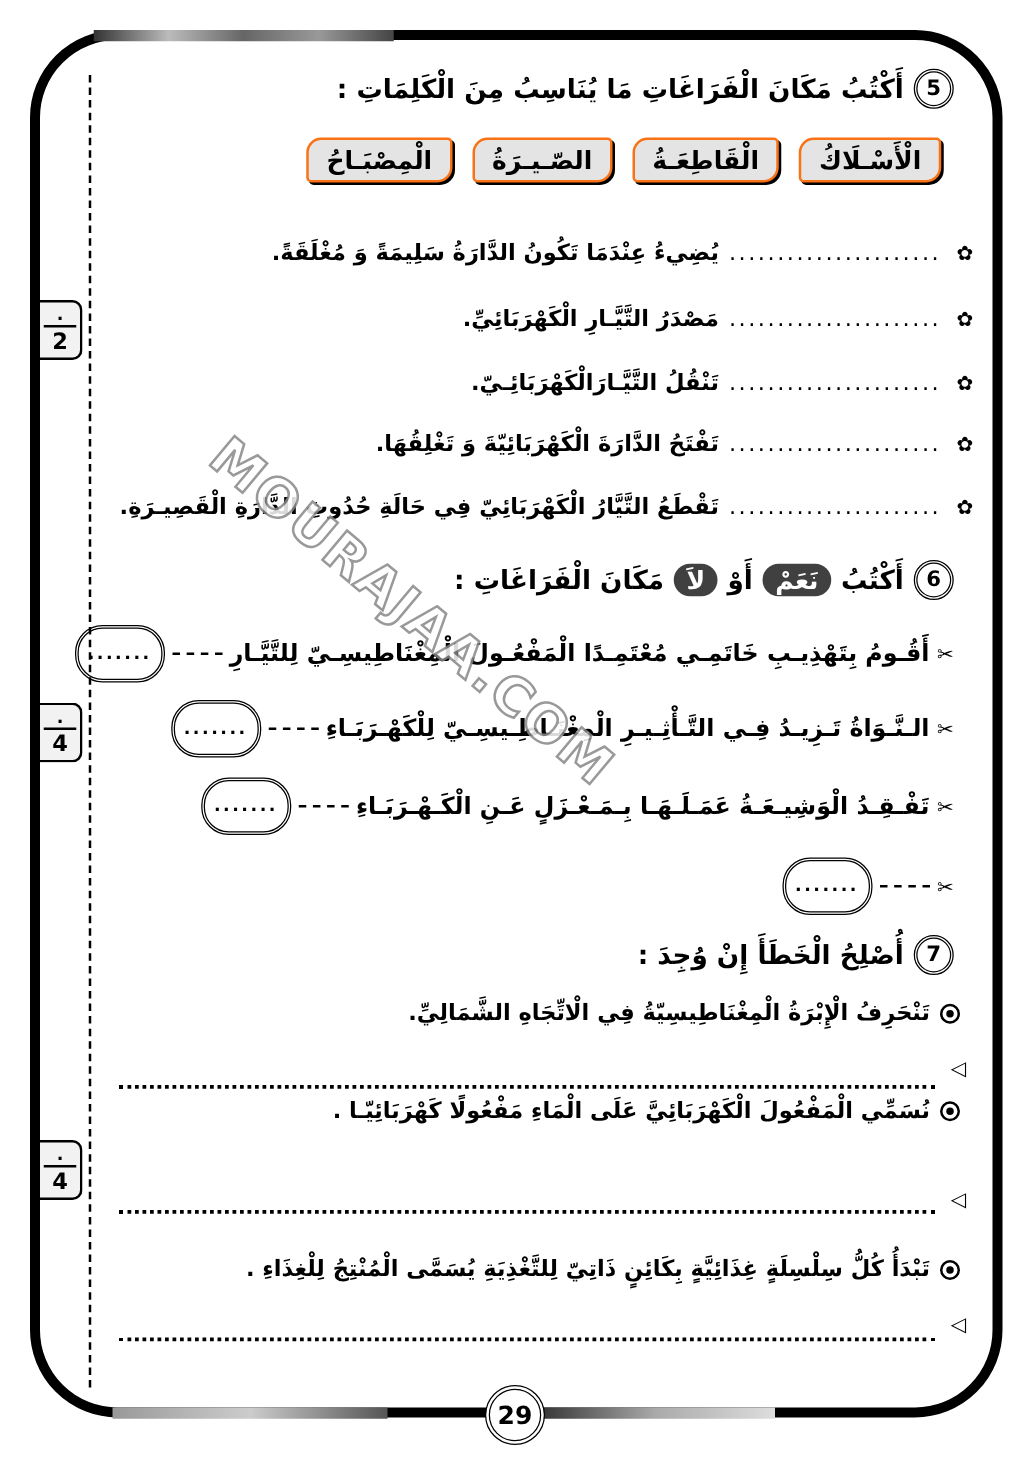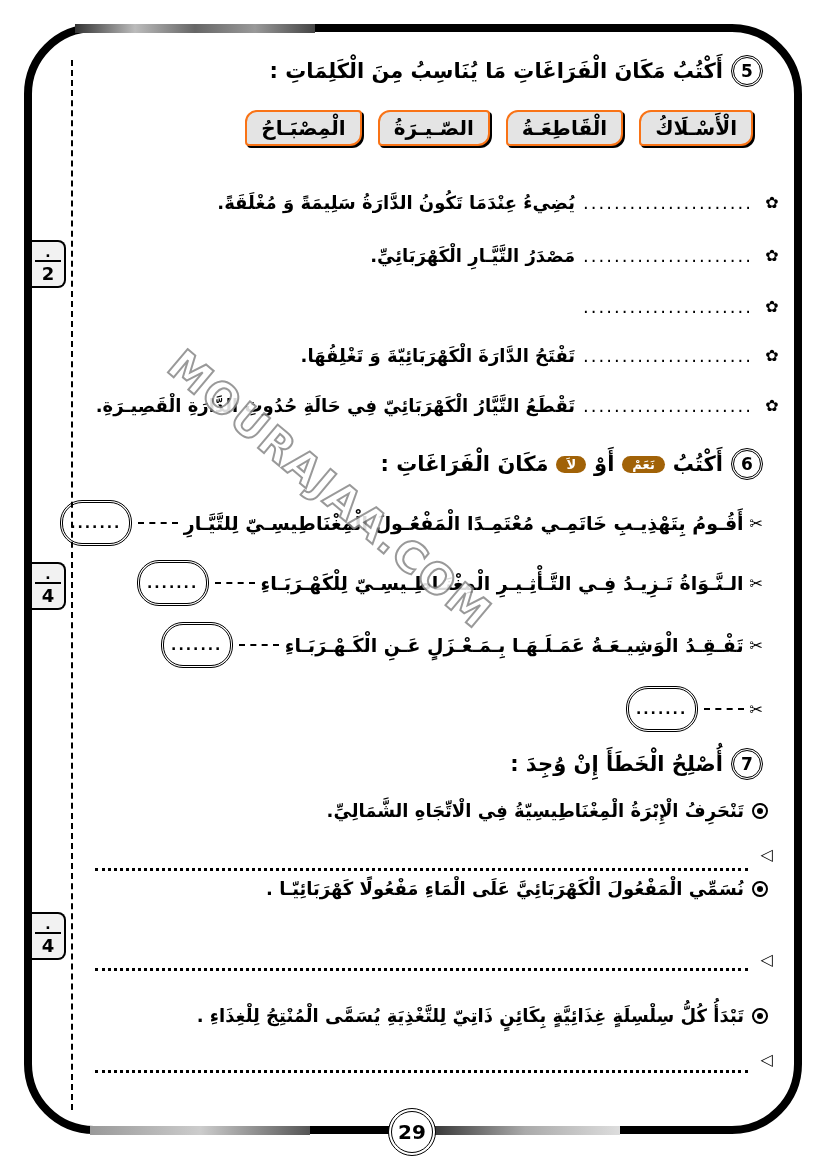--- a/index.html
+++ b/index.html
@@ -17,21 +17,21 @@
   .q-num{width:26px;height:26px;border:3px double #000;border-radius:50%;display:inline-flex;align-items:center;justify-content:center;font-size:17px;font-weight:bold;}
   .words{position:absolute;right:70px;top:110px;display:flex;gap:16px;direction:rtl;}
   .word{background:#e4e4e4;border:2px solid #f97316;border-radius:12px 4px 12px 4px;padding:4px 14px;font-weight:bold;font-size:20px;box-shadow:2px 2px 0 #000;text-align:right;}
   .fill-row{position:absolute;right:40px;direction:rtl;display:flex;align-items:center;gap:8px;font-weight:bold;font-size:18px;}
   .flower{font-size:16px;width:22px;text-align:center;}
   .dots{letter-spacing:2px;font-weight:normal;}
   .yn-row{position:absolute;right:60px;direction:rtl;display:flex;align-items:center;gap:6px;font-weight:bold;font-size:19px;}
   .bullet-clip{font-size:16px;}
   .cloud{width:66px;height:40px;border:3px double #000;border-radius:22px;display:inline-flex;align-items:center;justify-content:center;font-size:14px;letter-spacing:2px;}
   .connector{border-bottom:2px dashed #000;width:40px;height:0;}
-  .badge{display:inline-block;background:#a16207;color:#fff;border-radius:14px;padding:1px 10px;font-size:13px;}
+  .badge{display:inline-block;background:#404040;color:#fff;border-radius:14px;padding:1px 10px;font-size:20px;}
   .corr-row{position:absolute;right:55px;direction:rtl;font-weight:bold;font-size:18px;display:flex;align-items:center;gap:8px;text-align:right;}
   .target{width:12px;height:12px;border:2px solid #000;border-radius:50%;position:relative;}
   .target:after{content:"";position:absolute;left:3px;top:3px;width:6px;height:6px;border-radius:50%;background:#000;}
   .answer-line{position:absolute;left:95px;right:75px;border-bottom:3px dotted #000;height:0;}
   .arrow{position:absolute;right:50px;font-size:16px;}
   .watermark{position:absolute;left:190px;top:340px;transform:rotate(40deg);transform-origin:left top;font-size:42px;font-weight:bold;color:#fff;-webkit-text-stroke:2px #888;letter-spacing:2px;opacity:.85;}
   .page-num{position:absolute;left:388px;top:1108px;width:40px;height:40px;border:4px double #000;border-radius:50%;background:#fff;display:flex;align-items:center;justify-content:center;font-weight:bold;font-size:20px;text-align:right;}
 </style>
 </head>
 <body>
@@ -73,20 +73,21 @@
   <span>يُضِيءُ عِنْدَمَا تَكُونُ الدَّارَةُ سَلِيمَةً وَ مُغْلَقَةً.</span>
 </div>
 <div class="fill-row" style="top:245px">
   <span class="flower">✿</span>
   <span class="dots">......................</span>
   <span>مَصْدَرُ التَّيَّـارِ الْكَهْرَبَائِيِّ.</span>
 </div>
 <div class="fill-row" style="top:296px">
   <span class="flower">✿</span>
   <span class="dots">......................</span>
+  <span>تَنْقُلُ التَّيَّـارَالْكَهْرَبَائِـيّ.</span>
 </div>
 <div class="fill-row" style="top:345px">
   <span class="flower">✿</span>
   <span class="dots">......................</span>
   <span>تَفْتَحُ الدَّارَةَ الْكَهْرَبَائِيّةَ وَ تَغْلِقُهَا.</span>
 </div>
 <div class="fill-row" style="top:395px">
   <span class="flower">✿</span>
   <span class="dots">......................</span>
   <span>تَقْطَعُ التَّيَّارُ الْكَهْرَبَائِيّ فِي حَالَةِ حُدُوثِ الدَّارَةِ الْقَصِيـرَةِ.</span>

